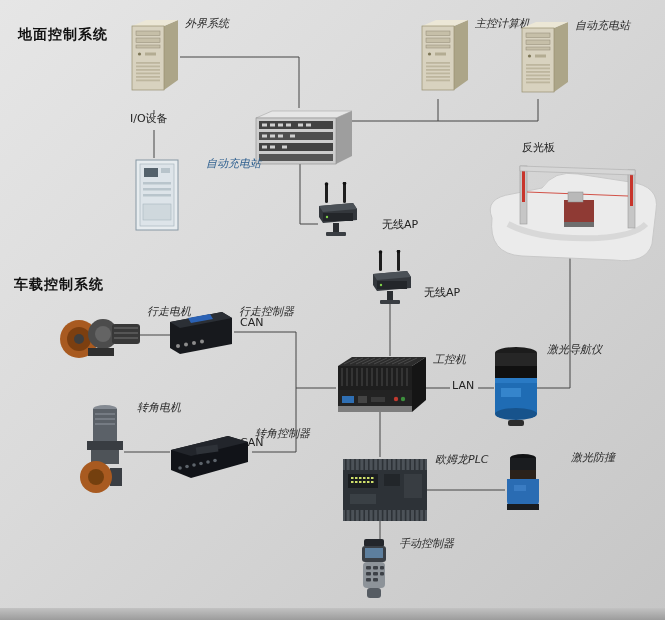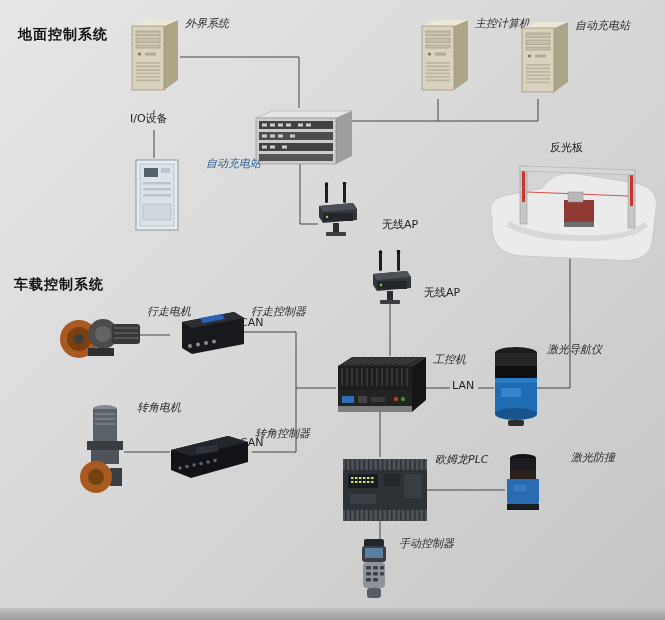--- a/index.html
+++ b/index.html
@@ -177,21 +177,21 @@
       <polygon points="7,24 41,21 45,27 45,38 11,41 7,35" fill="#33373c"></polygon>
       <polygon points="7,24 41,21 45,27 11,30" fill="#4b5157"></polygon>
       <rect x="11" y="31" width="30" height="8" fill="#23262a"></rect>
       <circle cx="15" cy="35" r="1.2" fill="#7fd14a"></circle>
       <rect x="21" y="41" width="6" height="9" fill="#2a2d31"></rect>
       <rect x="14" y="50" width="20" height="4" rx="1" fill="#3a3e43"></rect>
     </svg>
   </div>
   <span class="flabel" style="left:424px;top:287px;">无线AP</span>
 
-  <span class="flabel" style="left:522px;top:142px;margin-left:28px;">反光板</span>
+  <span class="flabel" style="left:522px;top:142px;">反光板</span>
   <div class="node" style="left:478px;top:152px;">
     <svg width="186" height="118" viewBox="0 0 186 118">
       <path d="M14,66 Q6,46 34,42 L64,36 Q76,18 100,22 L152,30 Q182,34 178,58 L174,92 Q168,112 136,108 L44,104 Q10,102 14,66 Z" fill="#ebebeb" stroke="#c9c9c9" stroke-width="1"></path>
       <path d="M30,72 Q60,88 120,86 Q156,84 168,72" fill="none" stroke="#d8d8d8" stroke-width="6"></path>
       <rect x="42" y="14" width="7" height="58" fill="#c6c6c6" stroke="#9b9b9b" stroke-width="0.6"></rect>
       <rect x="150" y="18" width="7" height="58" fill="#c6c6c6" stroke="#9b9b9b" stroke-width="0.6"></rect>
       <rect x="44" y="18" width="3" height="32" fill="#c8352c"></rect>
       <rect x="152" y="22" width="3" height="32" fill="#c8352c"></rect>
       <polygon points="42,14 157,18 157,23 42,19" fill="#d6d6d6" stroke="#a5a5a5" stroke-width="0.5"></polygon>
       <line x1="49" y1="40" x2="150" y2="44" stroke="#d25248" stroke-width="1"></line>
@@ -210,21 +210,21 @@
       <circle cx="45" cy="28" r="8" fill="#646464"></circle>
       <rect x="54" y="18" width="28" height="20" rx="3" fill="#383838"></rect>
       <rect x="56" y="21" width="24" height="2" fill="#555"></rect>
       <rect x="56" y="26" width="24" height="2" fill="#555"></rect>
       <rect x="56" y="31" width="24" height="2" fill="#555"></rect>
       <rect x="30" y="42" width="26" height="8" fill="#2f2f2f"></rect>
     </svg>
     <div class="lbl">行走电机</div>
   </div>
 
-  <div class="node" style="left:166px;top:306px;margin-left:12px;">
+  <div class="node" style="left:166px;top:306px;">
     <svg width="70" height="52" viewBox="0 0 70 52">
       <polygon points="4,16 56,6 66,12 66,38 14,48 4,42" fill="#17191d"></polygon>
       <polygon points="4,16 56,6 66,12 14,22" fill="#2b2f35"></polygon>
       <polygon points="22,12 44,8 47,13 25,17" fill="#2b62b5"></polygon>
       <circle cx="12" cy="40" r="2" fill="#8c8c8c"></circle>
         <circle cx="20" cy="38.5" r="2" fill="#8c8c8c"></circle>
       <circle cx="28" cy="37" r="2" fill="#8c8c8c"></circle>
         <circle cx="36" cy="35.5" r="2" fill="#8c8c8c"></circle>
     </svg>
     <div class="lbl">行走控制器</div>

